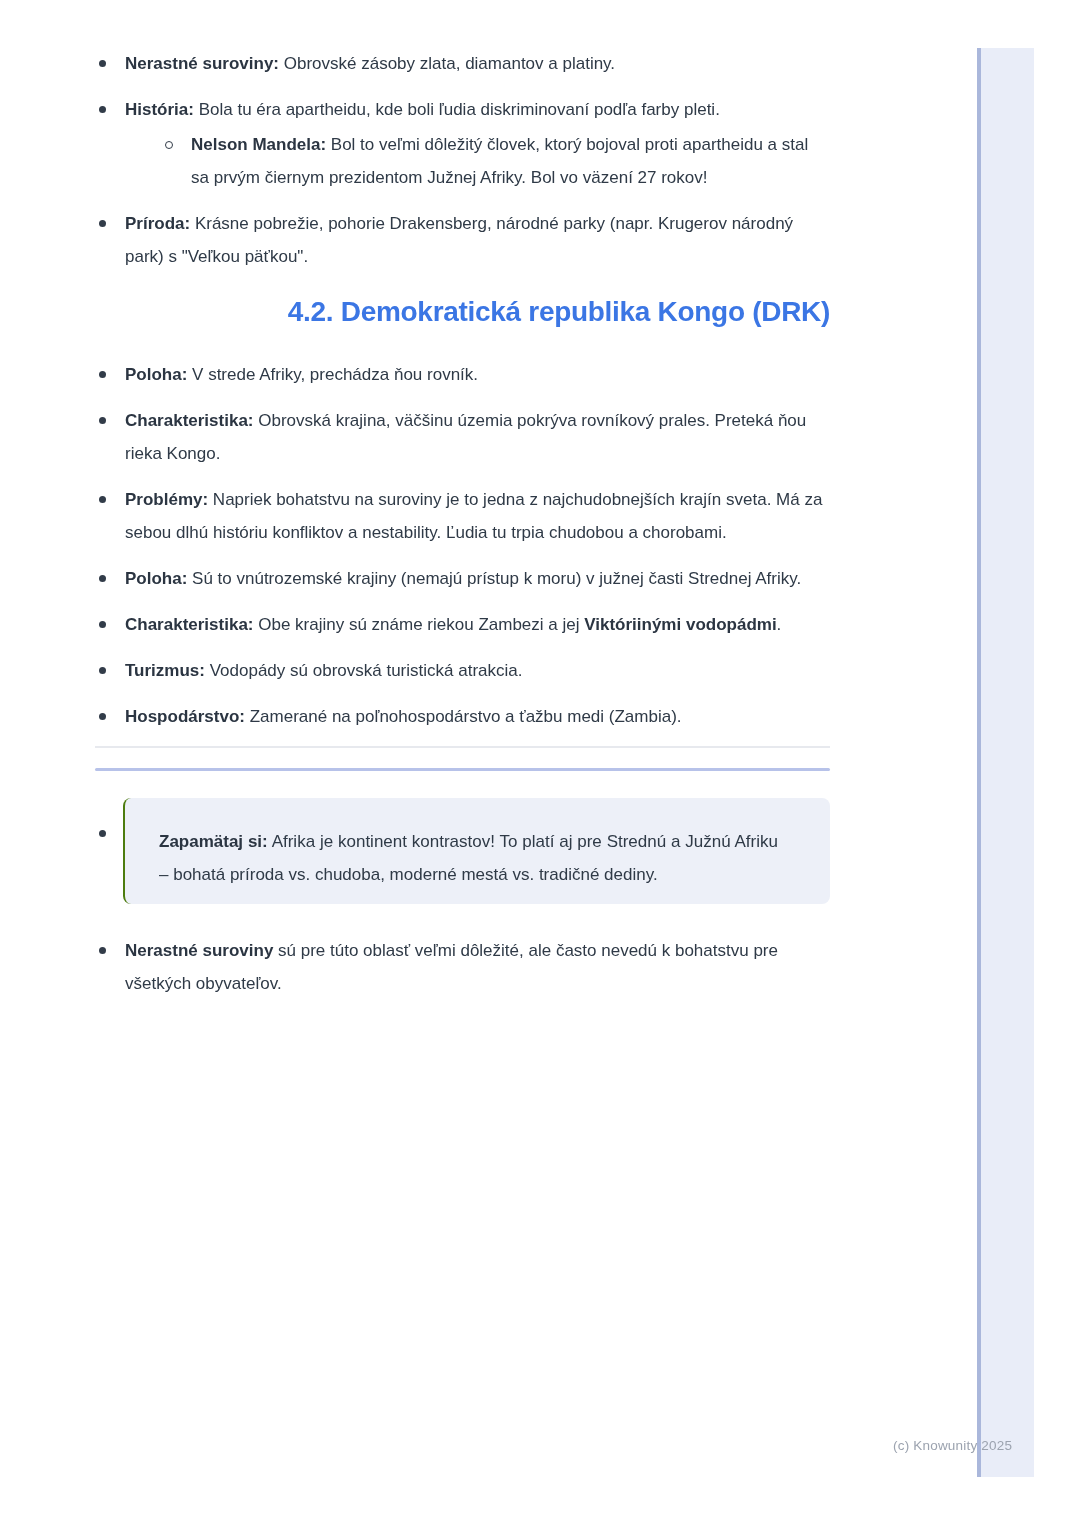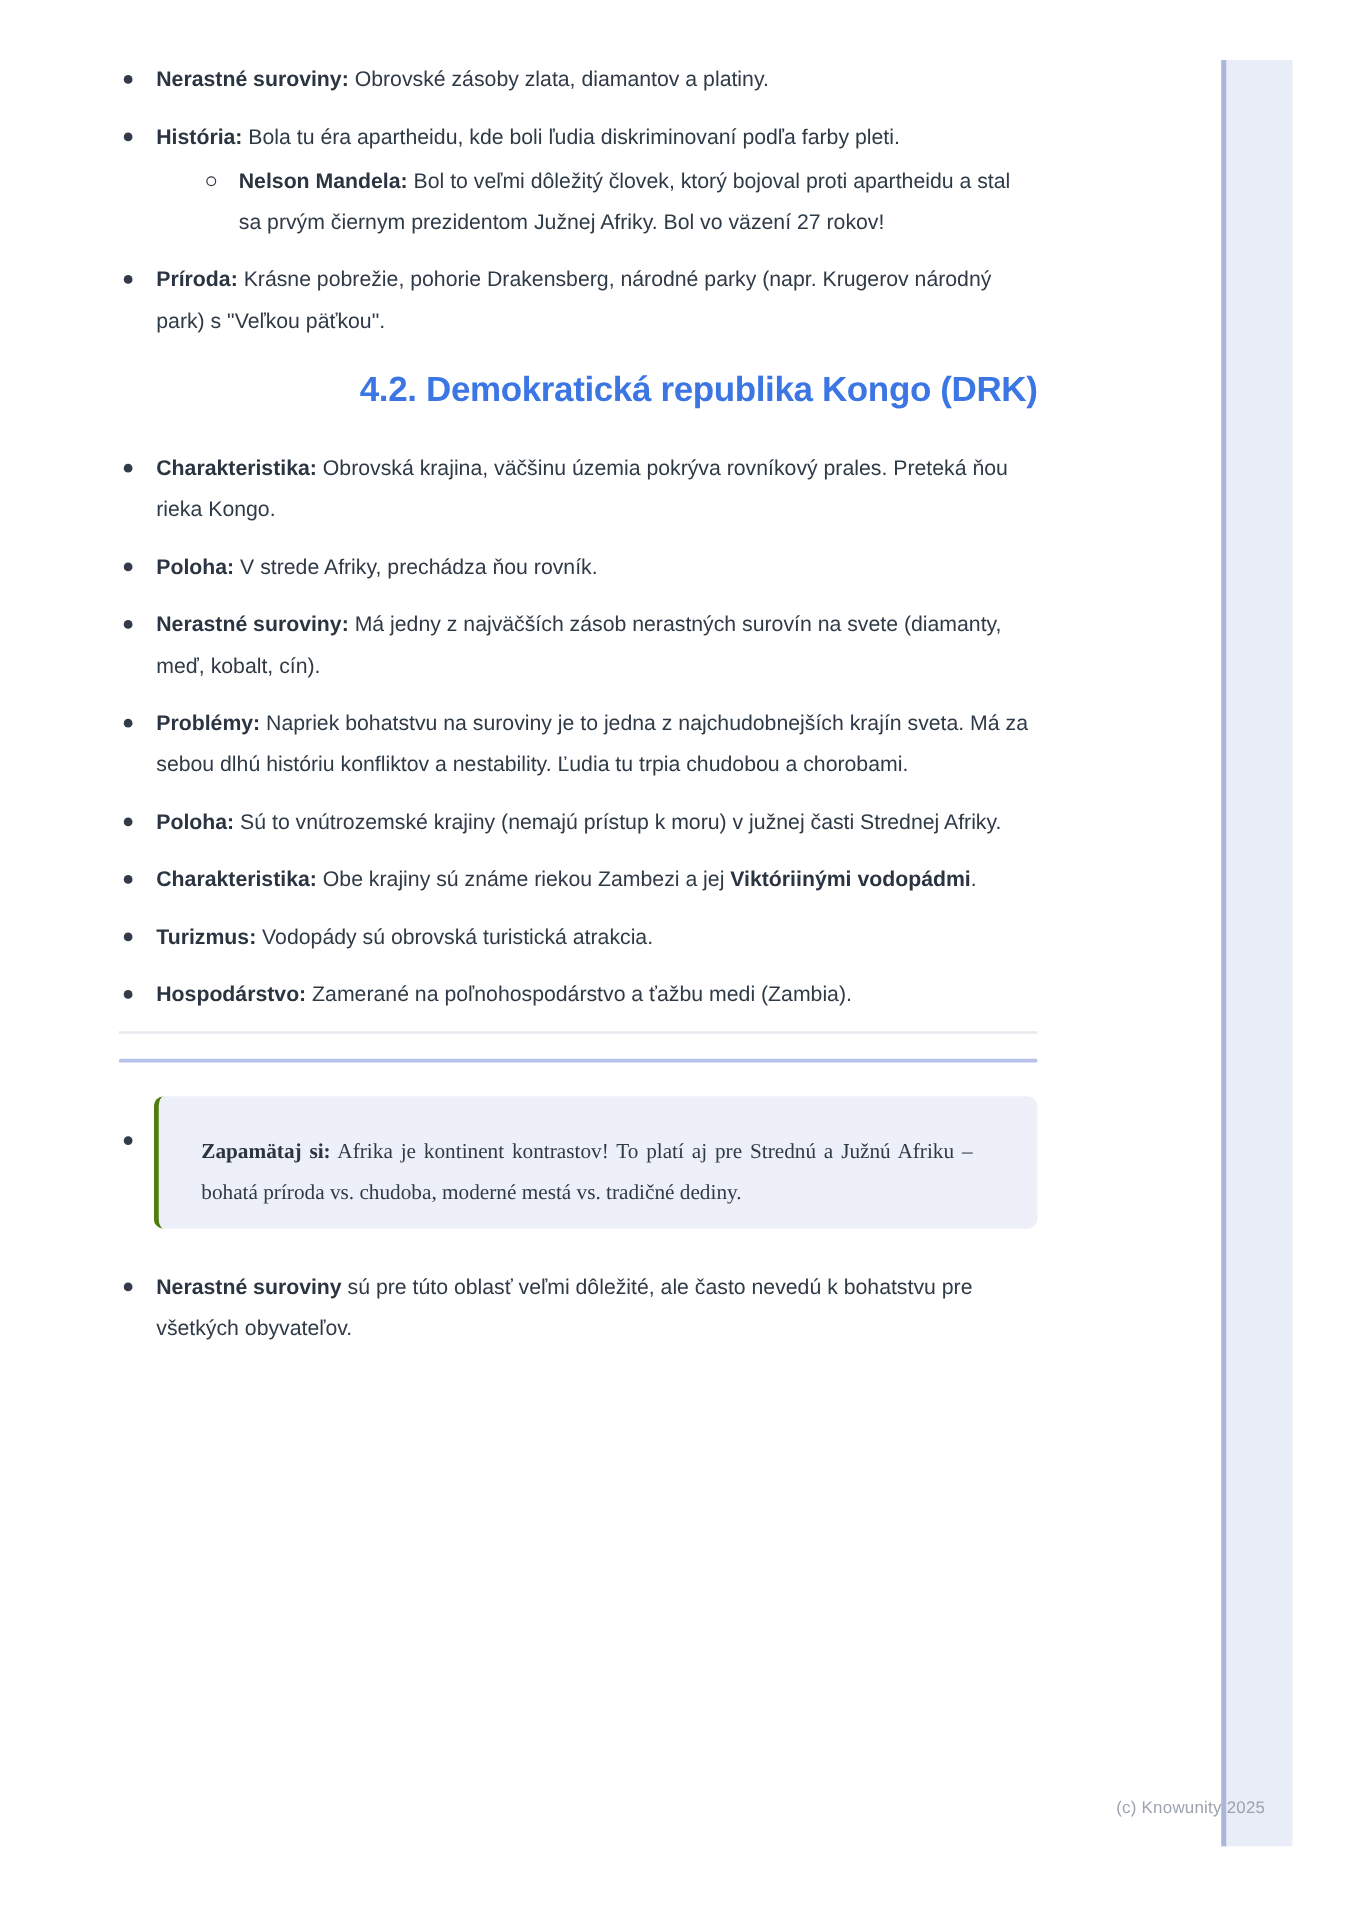--- a/index.html
+++ b/index.html
@@ -29,22 +29,22 @@
   }
   h1 {
     font-size:34px; line-height:42px; font-weight:700; color:#1e3cae;
     margin:44px 0 0; letter-spacing:-0.3px;
   }
   .h1-rule { height:3px; background:#b7c2e9; border-radius:2px; margin:20px 0 27px; }
   .divider { height:2px; background:#e7e9ee; border:none; margin:0; }
   .li-callout { padding-left:28px !important; margin-bottom:30px !important; }
   .li-callout > .marker { top:32px; }
   .callout {
-    background:#edf0f8; border-left:4px solid #4d7c0f; border-radius:8px;
-    padding:27px 52px 13px 34px; text-align:justify; box-sizing:border-box;font-family:Liberation Serif, serif;
+    background:#edf0f8; border-left:2px solid #4d7c0f; border-radius:8px;
+    padding:27px 52px 13px 34px; text-align:justify; box-sizing:border-box;
   }
   .edge-bar {
     position:absolute; left:977px; top:48px; width:57px; height:1429px;
     background:#e9edf8; border-left:4px solid #aab7db; box-sizing:border-box; z-index:1;
   }
   .watermark {
     position:absolute; left:893px; top:1438px; font-size:13.5px;
     color:#9ca3af; letter-spacing:0.2px; z-index:3; line-height:16px;
   }
 </style>
@@ -55,23 +55,22 @@
   <div class="content">
       <ul class="blist">
         <li><span class="marker"></span><span class="bold">Nerastné suroviny:</span><span class="reg"> Obrovské zásoby zlata, diamantov a platiny.</span></li>
         <li><span class="marker"></span><span class="bold">História:</span><span class="reg"> Bola tu éra apartheidu, kde boli ľudia diskriminovaní podľa farby pleti.</span><ul class="blist nested">
             <li><span class="marker"></span><span class="bold">Nelson Mandela:</span><span class="reg"> Bol to veľmi dôležitý človek, ktorý bojoval proti apartheidu a stal sa prvým čiernym prezidentom Južnej Afriky. Bol vo väzení 27 rokov!</span></li>
           </ul></li>
         <li><span class="marker"></span><span class="bold">Príroda:</span><span class="reg"> Krásne pobrežie, pohorie Drakensberg, národné parky (napr. Krugerov národný park) s "Veľkou päťkou".</span></li>
       </ul>
       <h2>4.2. Demokratická republika Kongo (DRK)</h2>
       <ul class="blist">
+        <li><span class="marker"></span><span class="bold">Poloha:</span><span class="reg"> V strede Afriky, prechádza ňou rovník.</span></li>
         <li><span class="marker"></span><span class="bold">Charakteristika:</span><span class="reg"> Obrovská krajina, väčšinu územia pokrýva rovníkový prales. Preteká ňou rieka Kongo.</span></li>
-        <li><span class="marker"></span><span class="bold">Poloha:</span><span class="reg"> V strede Afriky, prechádza ňou rovník.</span></li>
-        <li><span class="marker"></span><span class="bold">Nerastné suroviny:</span><span class="reg"> Má jedny z najväčších zásob nerastných surovín na svete (diamanty, meď, kobalt, cín).</span></li>
         <li><span class="marker"></span><span class="bold">Problémy:</span><span class="reg"> Napriek bohatstvu na suroviny je to jedna z najchudobnejších krajín sveta. Má za sebou dlhú históriu konfliktov a nestability. Ľudia tu trpia chudobou a chorobami.</span></li>
       </ul>
       <ul class="blist">
         <li><span class="marker"></span><span class="bold">Poloha:</span><span class="reg"> Sú to vnútrozemské krajiny (nemajú prístup k moru) v južnej časti Strednej Afriky.</span></li>
         <li><span class="marker"></span><span class="bold">Charakteristika:</span><span class="reg"> Obe krajiny sú známe riekou Zambezi a jej </span><span class="bold">Viktóriinými vodopádmi</span><span class="reg">.</span></li>
         <li><span class="marker"></span><span class="bold">Turizmus:</span><span class="reg"> Vodopády sú obrovská turistická atrakcia.</span></li>
         <li><span class="marker"></span><span class="bold">Hospodárstvo:</span><span class="reg"> Zamerané na poľnohospodárstvo a ťažbu medi (Zambia).</span></li>
       </ul>
       <div class="divider"></div>
       <div class="h1-rule"></div>

